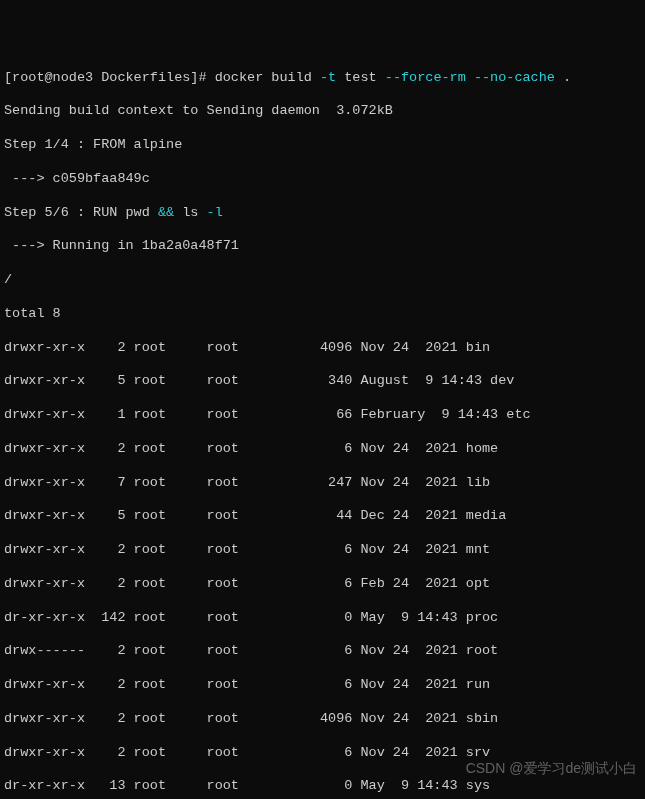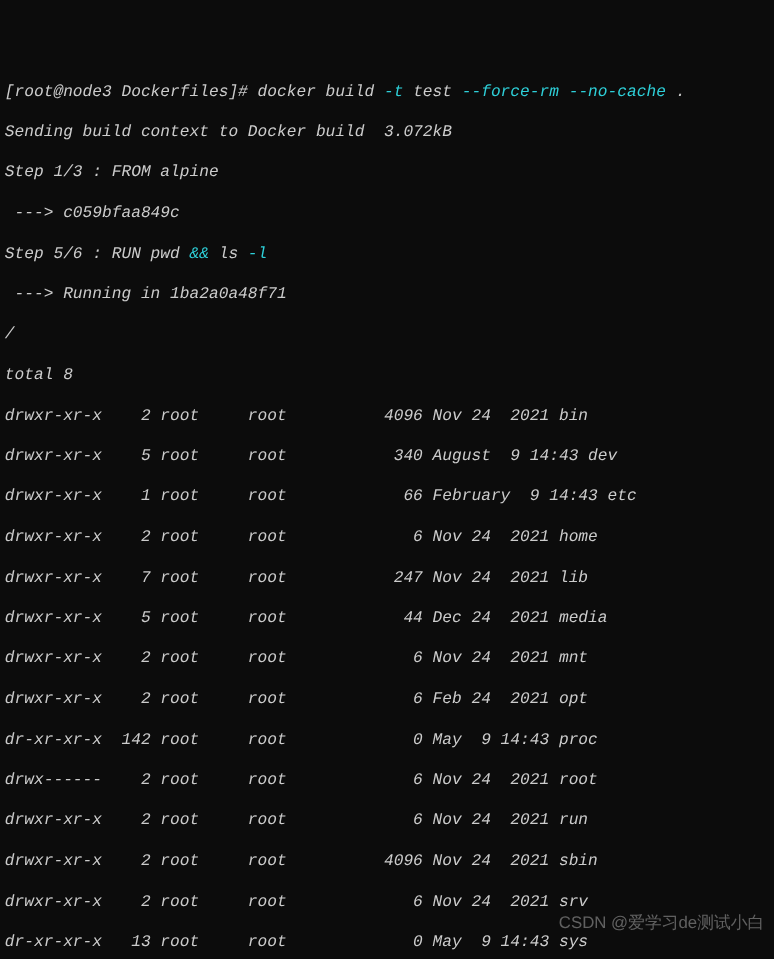--- a/index.html
+++ b/index.html
@@ -9,40 +9,40 @@
       font-family: 'Consolas', 'Monaco', 'Courier New', monospace;
       font-size: 13.5px;
       line-height: 1.25;
       padding: 2px 4px;
       width: 645px;
       height: 799px;
       white-space: pre;
       overflow: hidden;
       position: relative;
     }
-    .line { display: block; font-style: italic; }
+    .line { display: block; }
     .cyan { color: #2ed0d9; }
     .watermark {
       position: absolute;
       bottom: 22px;
       right: 8px;
       color: rgba(200,200,200,0.45);
       font-size: 14px;
       font-family: sans-serif;
       pointer-events: none;
     }
   </style>
 </head>
 <body>
 
 
 
 <div class="line"><span>[root@node3 Dockerfiles]# </span><span>docker build </span><span class="cyan">-t</span><span> test </span><span class="cyan">--force-rm --no-cache</span><span> .</span></div>
-<div class="line">Sending build context to Docker build  3.072kB</div>
-<div class="line">Step 1/3 : FROM alpine</div>
+<div class="line">Sending build context to Sending daemon  3.072kB</div>
+<div class="line">Step 1/4 : FROM alpine</div>
 <div class="line"> ---&gt; c059bfaa849c</div>
 <div class="line"><span>Step 5/6 : RUN pwd </span><span class="cyan">&amp;&amp;</span><span> ls </span><span class="cyan">-l</span></div>
 <div class="line"> ---&gt; Running in 1ba2a0a48f71</div>
 <div class="line">/</div>
 <div class="line">total 8</div>
 <div class="line">drwxr-xr-x    2 root     root          4096 Nov 24  2021 bin</div>
 <div class="line">drwxr-xr-x    5 root     root           340 August  9 14:43 dev</div>
 <div class="line">drwxr-xr-x    1 root     root            66 February  9 14:43 etc</div>
 <div class="line">drwxr-xr-x    2 root     root             6 Nov 24  2021 home</div>
 <div class="line">drwxr-xr-x    7 root     root           247 Nov 24  2021 lib</div>

